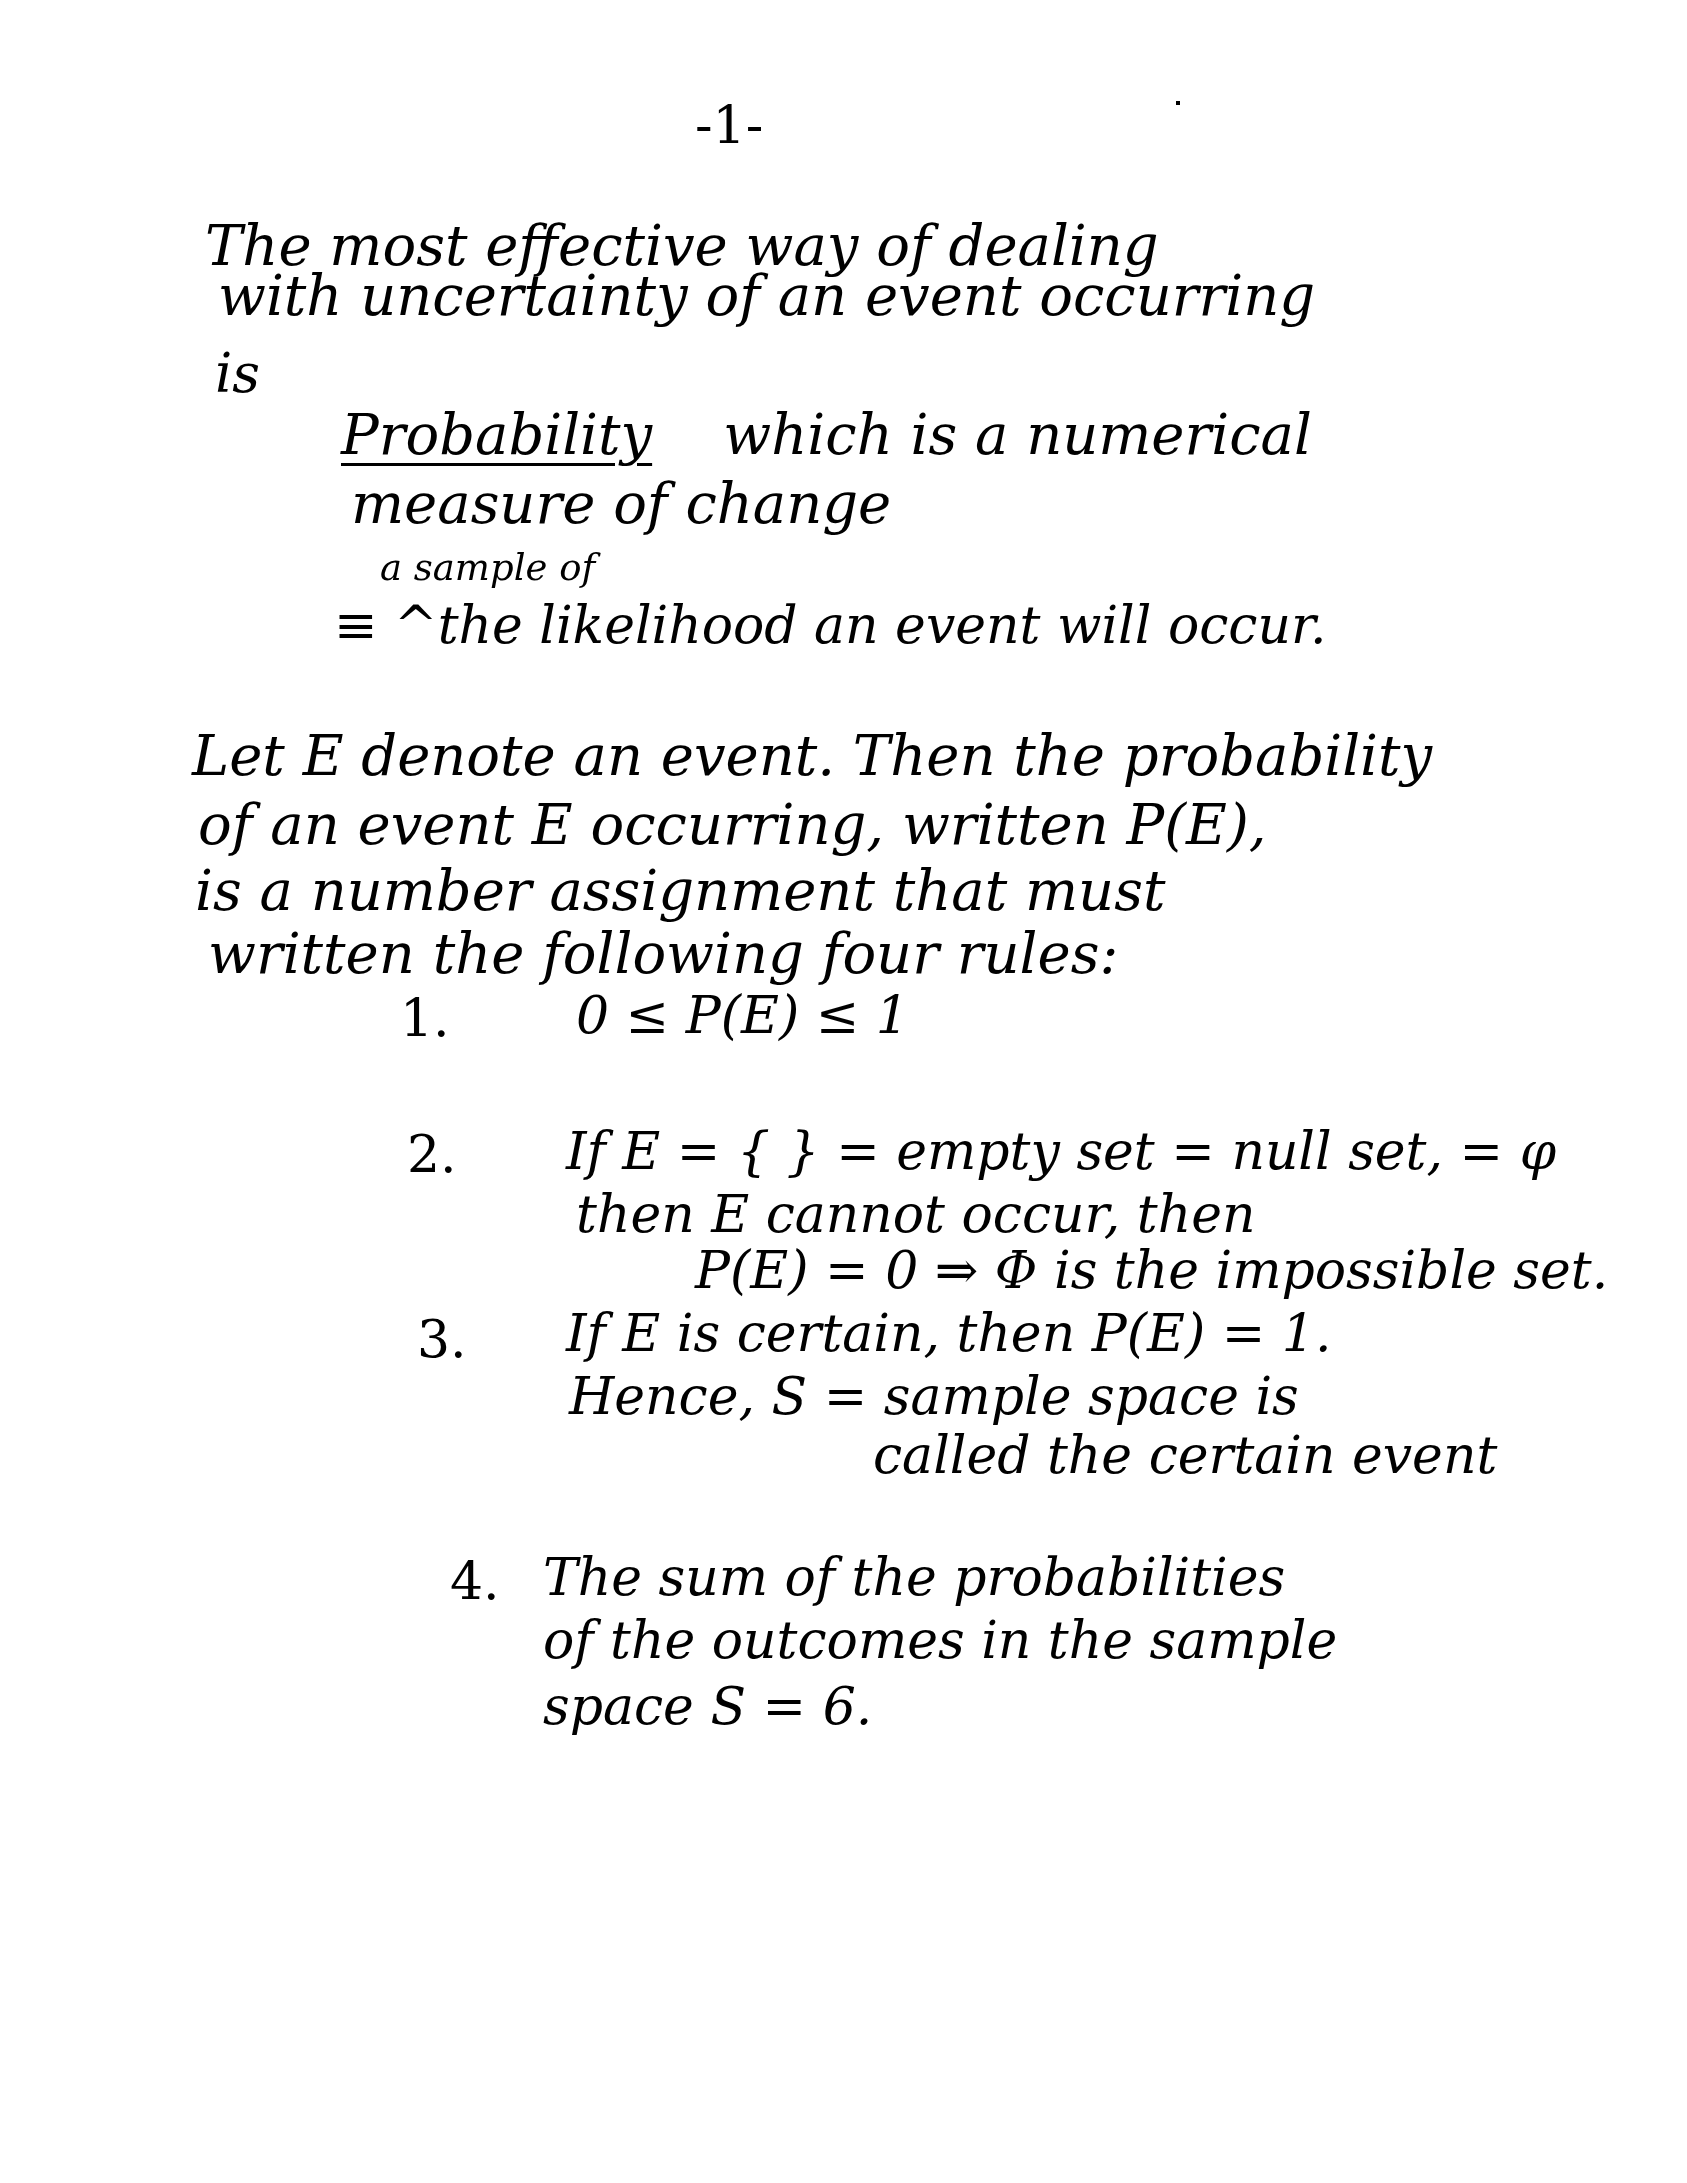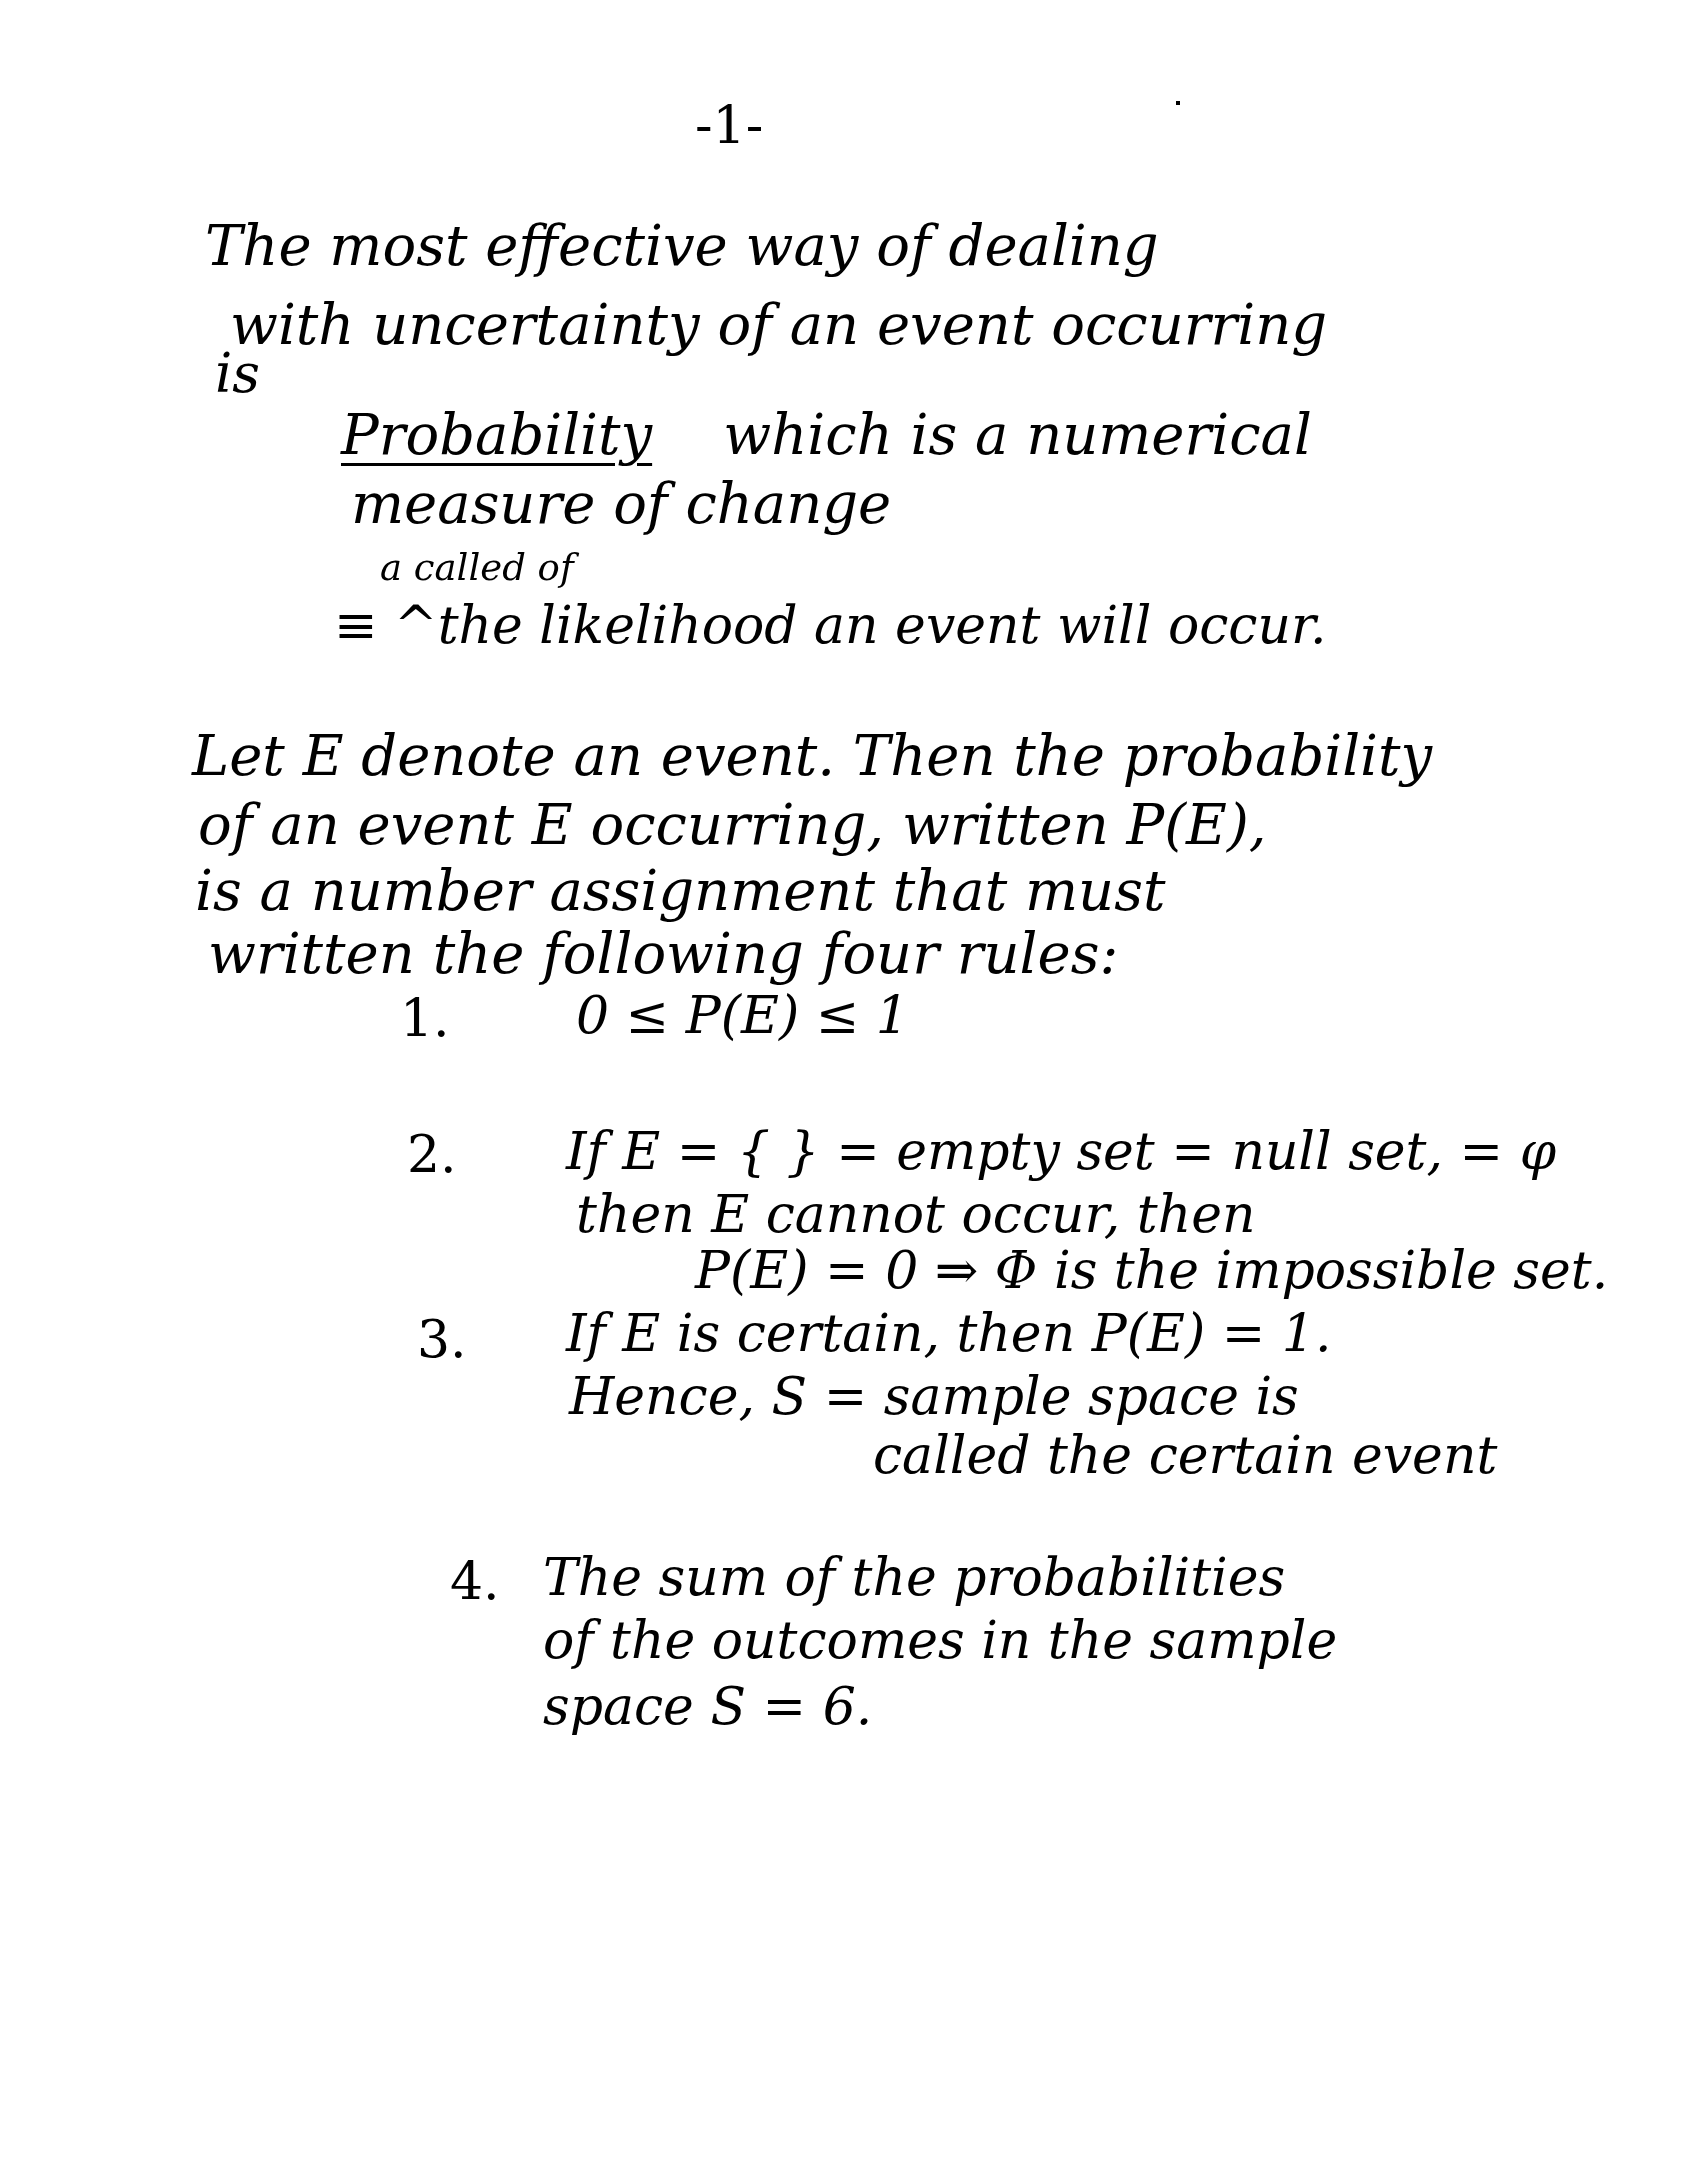--- a/index.html
+++ b/index.html
@@ -16,30 +16,30 @@
     .num { font-style: normal; }
     .dot { position: absolute; width: 4px; height: 4px; background: #000; }
   </style>
 </head>
 <body>
 
 <div class="line l-l num" style="left:695px; top:99px;">-1-</div>
 <div class="dot" style="left:1176px; top:101px;"></div>
 
 <div class="line l-xl" style="left:205px; top:218px;">The most effective way of dealing</div>
-<div class="line l-xl" style="left:218px; top:297px;margin-left:12px;">with uncertainty of an event occurring</div>
+<div class="line l-xl" style="left:218px; top:268px;">with uncertainty of an event occurring</div>
 <div class="line l-m" style="left:215px; top:347px;">is</div>
 
 <div class="line l-xl" style="left:341px; top:407px;text-align:right;">
   <span class="underline">Probability</span>
   <span>&nbsp;&nbsp;</span>
   <span>which is a numerical</span>
 </div>
 <div class="line l-xl" style="left:351px; top:476px;">measure of change</div>
-<div class="line l-s" style="left:380px; top:549px;">a called of</div>
+<div class="line l-s" style="left:380px; top:549px;">a sample of</div>
 <div class="line l-l" style="left:334px; top:599px;">
   <span>≡ ^</span><span>the likelihood an event will occur.</span>
 </div>
 
 <div class="line l-xl" style="left:192px; top:728px;">Let E denote an event. Then the probability</div>
 <div class="line l-xl" style="left:198px; top:797px;">of an event E occurring, written P(E),</div>
 <div class="line l-xl" style="left:195px; top:863px;">is a number assignment that must</div>
 <div class="line l-xl" style="left:208px; top:926px;">written the following four rules:</div>
 
 <div class="line l-l num" style="left:400px; top:992px;">1.</div>

